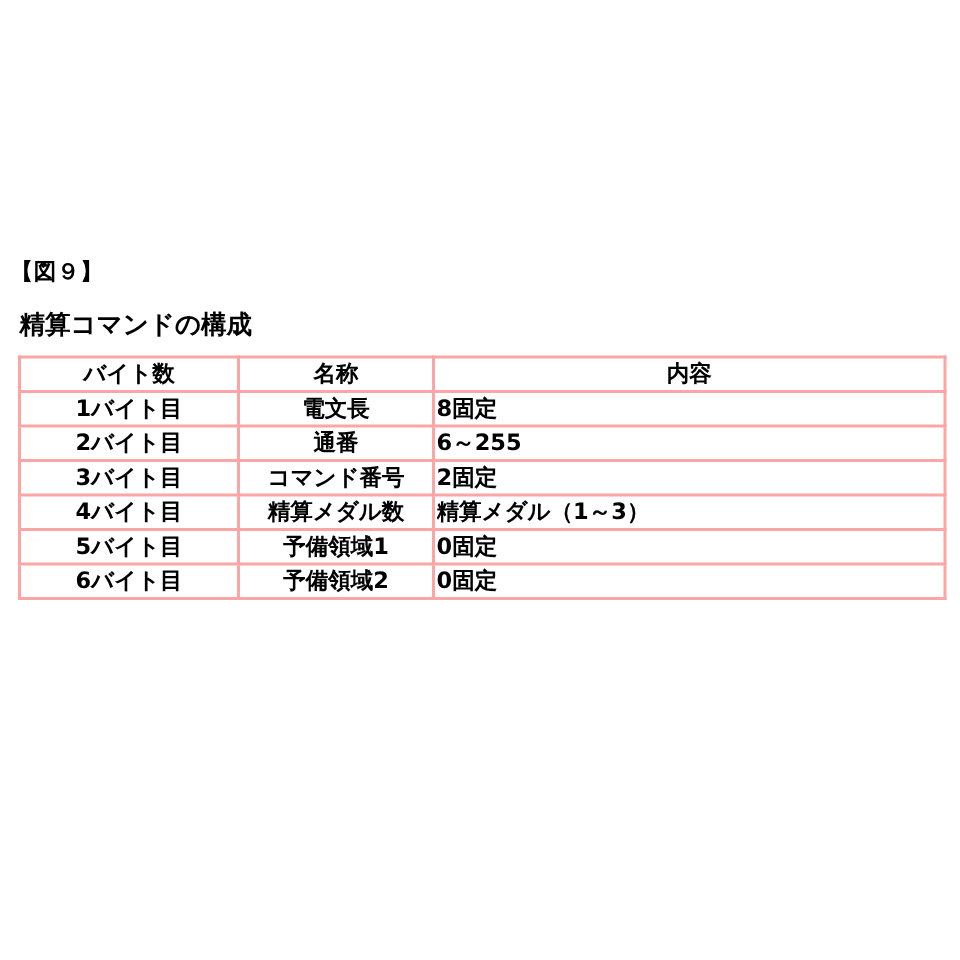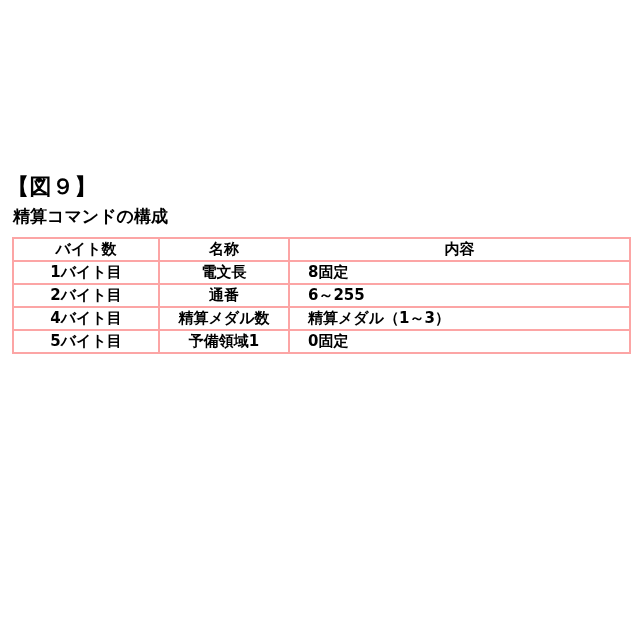--- a/index.html
+++ b/index.html
@@ -14,21 +14,21 @@
     position: relative;
     width: 640px;
     height: 640px;
     background: #ffffff;
     overflow: hidden;
   }
   .fig-label {
     position: absolute;
     left: 7px;
     top: 172px;
-    font-size: 22px;
+    font-size: 15px;
     font-weight: bold;
     letter-spacing: 0.5px;
   }
   .fig-caption {
     position: absolute;
     left: 13px;
     top: 205px;
     font-size: 17px;
     font-weight: bold;
   }
@@ -48,21 +48,21 @@
     height: 23px;
     font-size: 15px;
     font-weight: bold;
     line-height: 1;
     vertical-align: middle;
     white-space: nowrap;
     overflow: hidden;
   }
   table.cmd-table th { text-align: center; }
   table.cmd-table td.center { text-align: center; border-radius: 10px; }
-  table.cmd-table td.left { text-align: left; padding-left: 18px; border-radius: 10px; }
+  table.cmd-table td.left { text-align: left; padding-left: 1px; border-radius: 10px; }
 </style>
 </head>
 <body>
 
 <div class="page">
 
   <div class="fig-label">【図９】</div>
 
   <div class="fig-caption">精算コマンドの構成</div>
 
@@ -84,25 +84,35 @@
         <td class="center">1バイト目</td>
         <td class="center">電文長</td>
         <td class="left">8固定</td>
       </tr>
       <tr>
         <td class="center">2バイト目</td>
         <td class="center">通番</td>
         <td class="left">6～255</td>
       </tr>
       <tr>
+        <td class="center">3バイト目</td>
+        <td class="center">コマンド番号</td>
+        <td class="left">2固定</td>
+      </tr>
+      <tr>
         <td class="center">4バイト目</td>
         <td class="center">精算メダル数</td>
         <td class="left">精算メダル（1～3）</td>
       </tr>
       <tr>
         <td class="center">5バイト目</td>
         <td class="center">予備領域1</td>
         <td class="left">0固定</td>
       </tr>
+      <tr>
+        <td class="center">6バイト目</td>
+        <td class="center">予備領域2</td>
+        <td class="left">0固定</td>
+      </tr>
     </tbody>
   </table>
 
 </div>
 
 </body></html>

